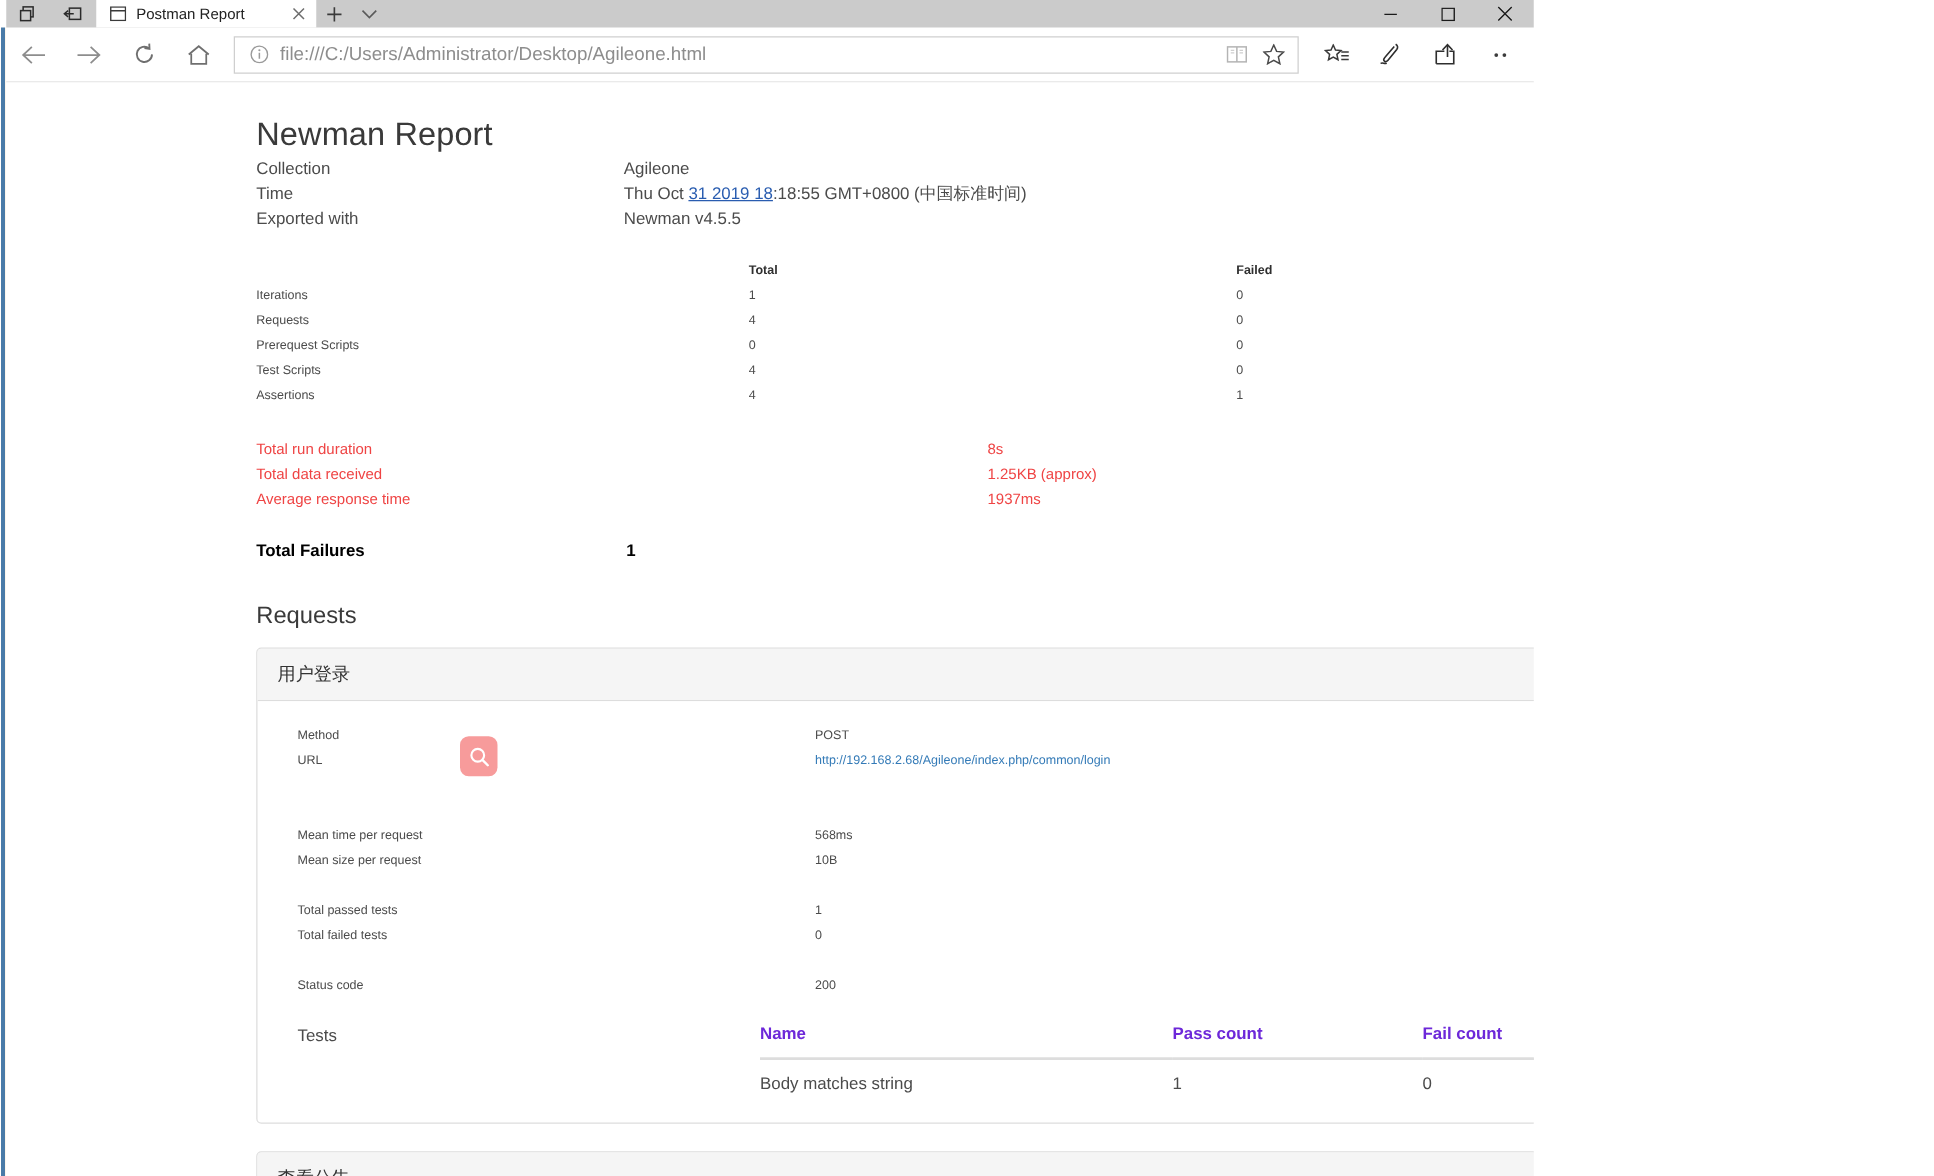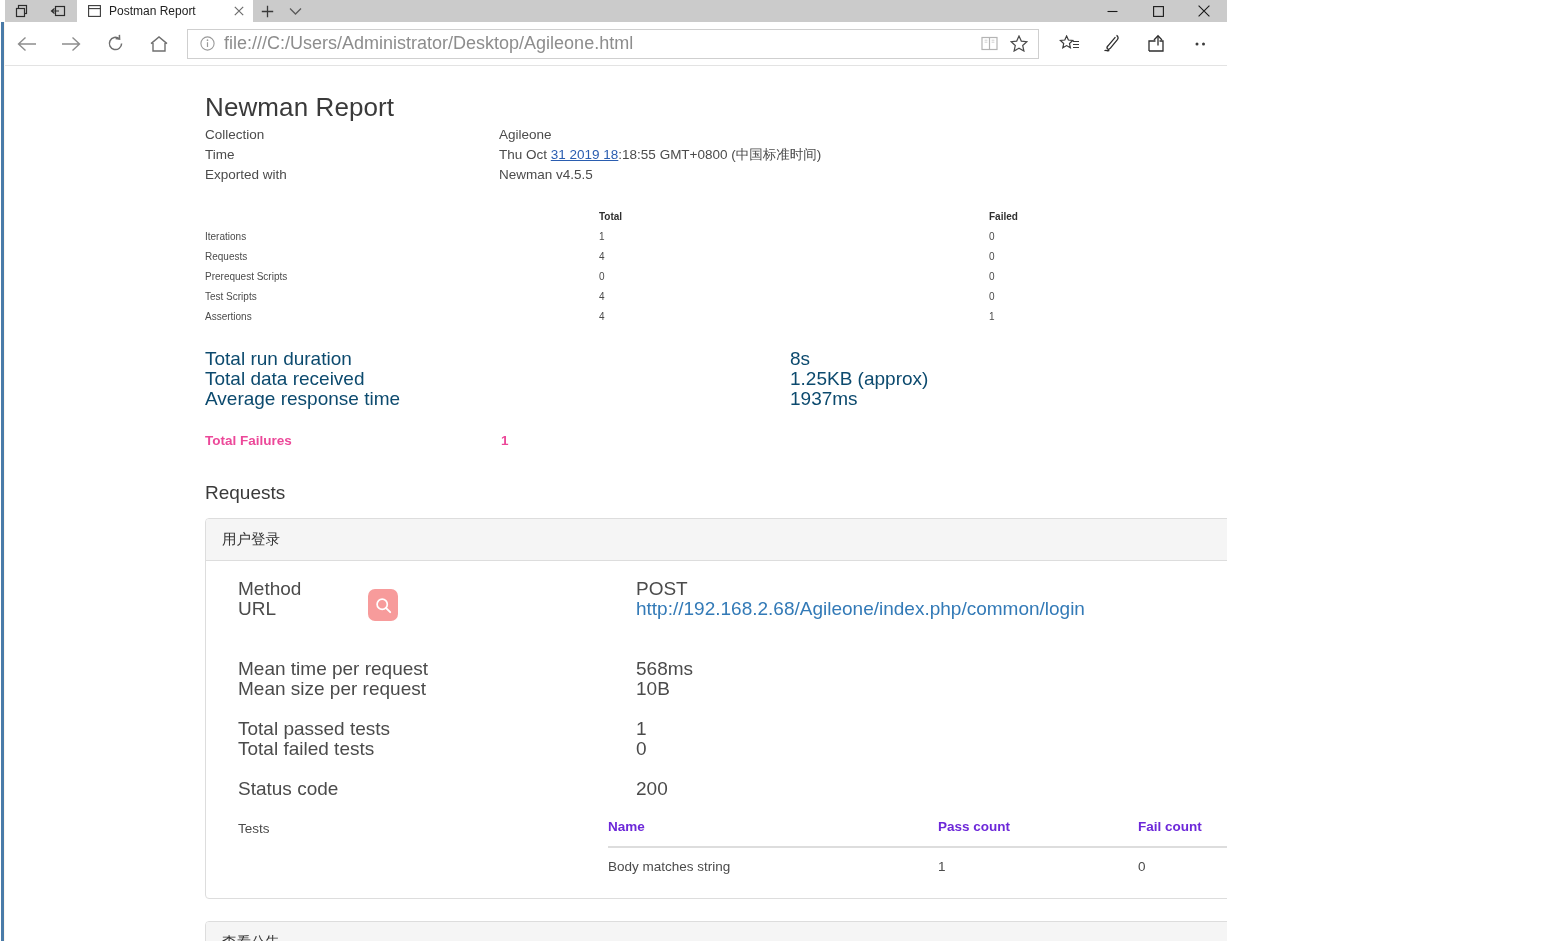--- a/index.html
+++ b/index.html
@@ -57,21 +57,21 @@
   }
   .nav-btn {
     width: 44px; height: 44px; display: flex; align-items: center; justify-content: center;
     color: #7b7b7b;
   }
   .urlbar {
     flex: 1; height: 30px; margin: 0 8px 0 6px; border: 1px solid #cfcfcf; background: #fff;
     display: flex; align-items: center; padding: 0 4px 0 8px;
   }
   .url-info { width: 22px; height: 22px; display: flex; align-items: center; justify-content: center; color: #8a8a8a; }
-  .url-text { flex: 1; font-size: 18px; color: #8d8d8d; padding-left: 6px; white-space: nowrap; overflow: hidden; }
+  .url-text { flex: 1; font-size: 15px; color: #8d8d8d; padding-left: 6px; white-space: nowrap; overflow: hidden; }
   .url-act { width: 30px; height: 28px; display: flex; align-items: center; justify-content: center; color: #7b7b7b; }
   .tool-acts { display: flex; align-items: center; padding-right: 4px; }
   .tool-btn { width: 44px; height: 44px; display: flex; align-items: center; justify-content: center; color: #3b3b3b; }
 
   
   .page {
     flex: 1; overflow: hidden; position: relative; background: #ffffff;
   }
   .content { padding: 26px 0 0 200px; }
 
@@ -87,43 +87,43 @@
 
   .spacer-26 { height: 22px; }
 
   .stats { font-size: 10px; color: #4b4b4b; line-height: 20px; }
   .stats-row { display: flex; }
   .stats-row.head { font-weight: bold; color: #2f2f2f; }
   .c-label { width: 394px; flex: none; }
   .c-total { width: 390px; flex: none; }
   .c-failed { flex: none; }
 
-  .dur-row { display: flex; font-size: 19px; color: #0c4a6e; line-height: 20px; }
+  .dur-row { display: flex; font-size: 12px; color: #ef4444; line-height: 20px; }
   .dur-label { width: 585px; flex: none; }
 
-  .tf-row { display: flex; font-size: 13.5px; line-height: 20px; font-weight: bold; color: #ec4899; }
+  .tf-row { display: flex; font-size: 13.5px; line-height: 20px; font-weight: bold; color: #000000; }
   .tf-label { width: 296px; flex: none; }
 
   h2.section-title {
     font-size: 19px; font-weight: 400; color: #3a3a3a; margin-bottom: 14px;
   }
 
   .card {
     width: 1145px; border: 1px solid #dddddd; border-radius: 4px; background: #fff;
     margin-bottom: 22px;
   }
   .card-head {
     background: #f5f5f5; border-bottom: 1px solid #dddddd; border-radius: 3px 3px 0 0;
     padding: 11px 16px; font-size: 14.5px; color: #333;
   }
   .card-body { padding: 18px 32px 24px 32px; }
 
-  .req-row { display: flex; font-size: 19px; color: #4b4b4b; line-height: 20px; position: relative; }
+  .req-row { display: flex; font-size: 10px; color: #4b4b4b; line-height: 20px; position: relative; gap: 44px; }
   .req-label { width: 370px; flex: none; }
-  .req-value { white-space: nowrap; margin-left: 28px; }
+  .req-value { white-space: nowrap; }
   .link { color: #337ab7; text-decoration: none; }
 
   .search-badge {
     position: absolute; left: 130px; top: -10px;
     width: 30px; height: 32px; border-radius: 7px; background: #f79b9b;
     display: flex; align-items: center; justify-content: center;
   }
 
   .tests-wrap { display: flex; font-size: 13.5px; color: #4b4b4b; }
   .tests-label { width: 370px; flex: none; line-height: 20px; }

